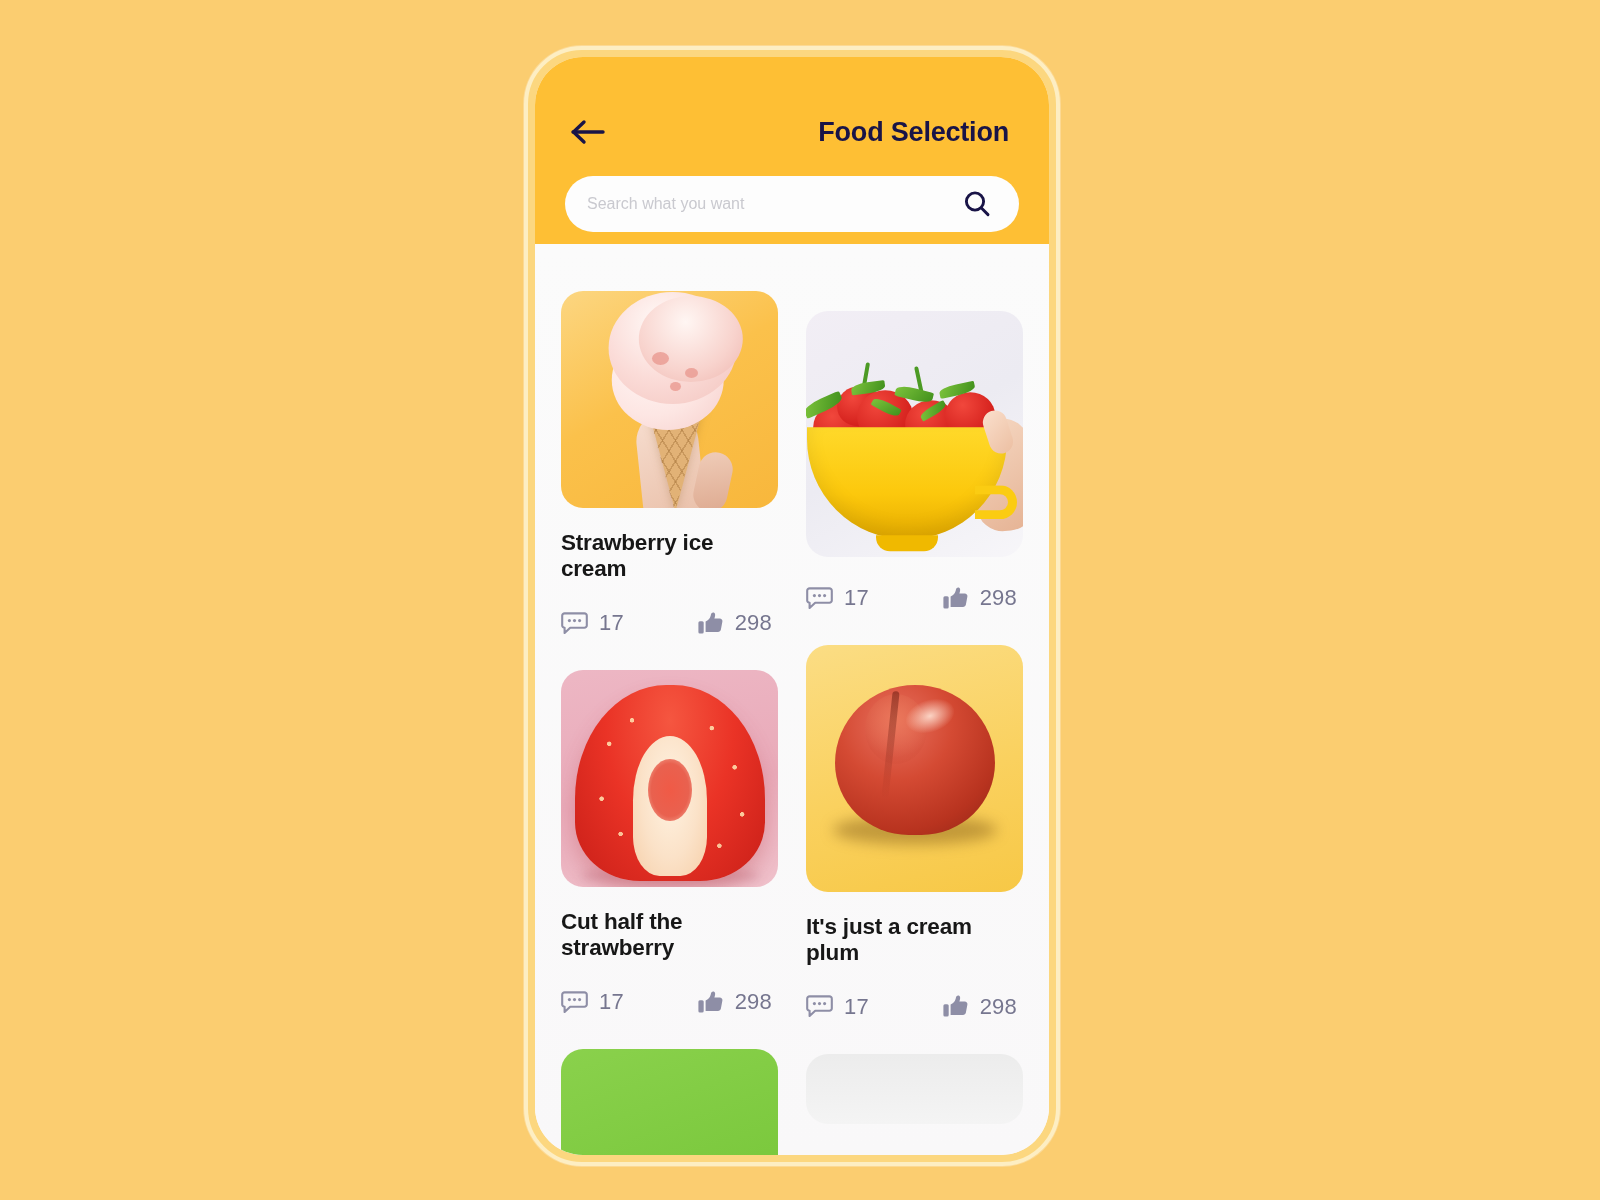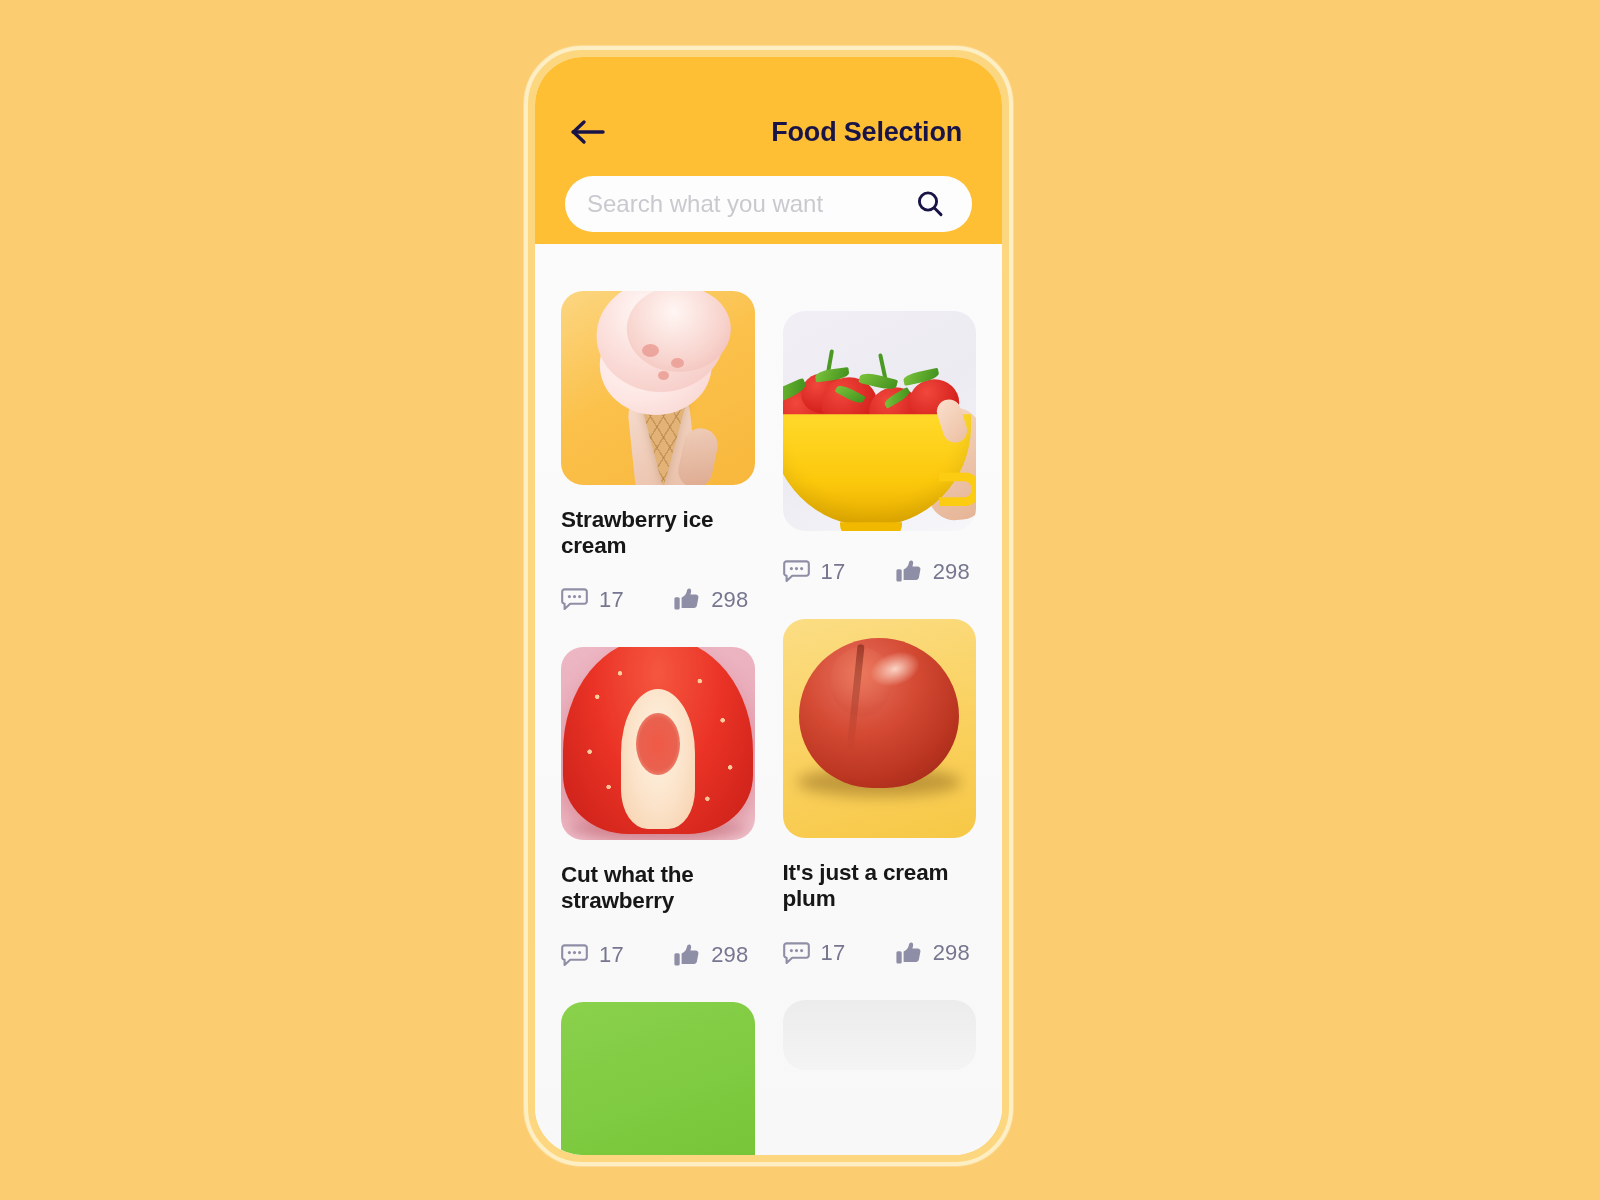--- a/index.html
+++ b/index.html
@@ -15,21 +15,21 @@
     font-family: "Liberation Sans", sans-serif;
     background: #fbcd70;
     position: relative;
   }
 
   
   .phone-frame {
     position: absolute;
     left: 524px;
     top: 46px;
-    width: 489px;
+    width: 536px;
     height: 1120px;
     border-radius: 58px;
     border: 4px solid #fdeec3;
     background: #fcd77f;
     padding: 7px;
     box-shadow: 0 0 0 1px rgba(255,255,255,0.25);
   }
 
   .phone-screen {
     position: relative;
@@ -85,21 +85,21 @@
     align-items: center;
     padding: 0 22px;
   }
 
   .search-input {
     flex: 1;
     border: none;
     outline: none;
     background: transparent;
     font-family: "Liberation Sans", sans-serif;
-    font-size: 24px;
+    font-size: 16px;
     color: #2a2a3c;
     height: 100%;
   }
   .search-input::placeholder { color: #c9c9cf; }
 
   .search-icon-btn {
     width: 40px; height: 40px;
     display: flex; align-items: center; justify-content: center;
     background: none; border: none; cursor: pointer;
   }
@@ -420,21 +420,21 @@
             <div class="card-img h-sq">
               <div class="ph ph-half">
                 <div class="hf-shadow"></div>
                 <div class="hf-body">
                   <div class="hf-core"></div>
                   <div class="hf-inner"></div>
                   <div class="hf-seeds"></div>
                 </div>
               </div>
             </div>
-            <div class="card-title">Cut what the strawberry</div>
+            <div class="card-title">Cut half the strawberry</div>
             <div class="card-stats">
               <div class="stat">
                 <span>
                   <svg width="27" height="25" viewBox="0 0 27 25" fill="none">
                     <path d="M3.6 2.4h19.8a2.4 2.4 0 0 1 2.4 2.4v9.6a2.4 2.4 0 0 1-2.4 2.4H9.2l-5.6 5.2v-5.2h-.0a2.4 2.4 0 0 1-2.4-2.4V4.8a2.4 2.4 0 0 1 2.4-2.4z" stroke="#8e8ea6" stroke-width="2.1" stroke-linejoin="round" fill="none"></path>
                     <circle cx="8.4" cy="9.6" r="1.55" fill="#8e8ea6"></circle>
                     <circle cx="13.5" cy="9.6" r="1.55" fill="#8e8ea6"></circle>
                     <circle cx="18.6" cy="9.6" r="1.55" fill="#8e8ea6"></circle>
                   </svg>
                 </span>

